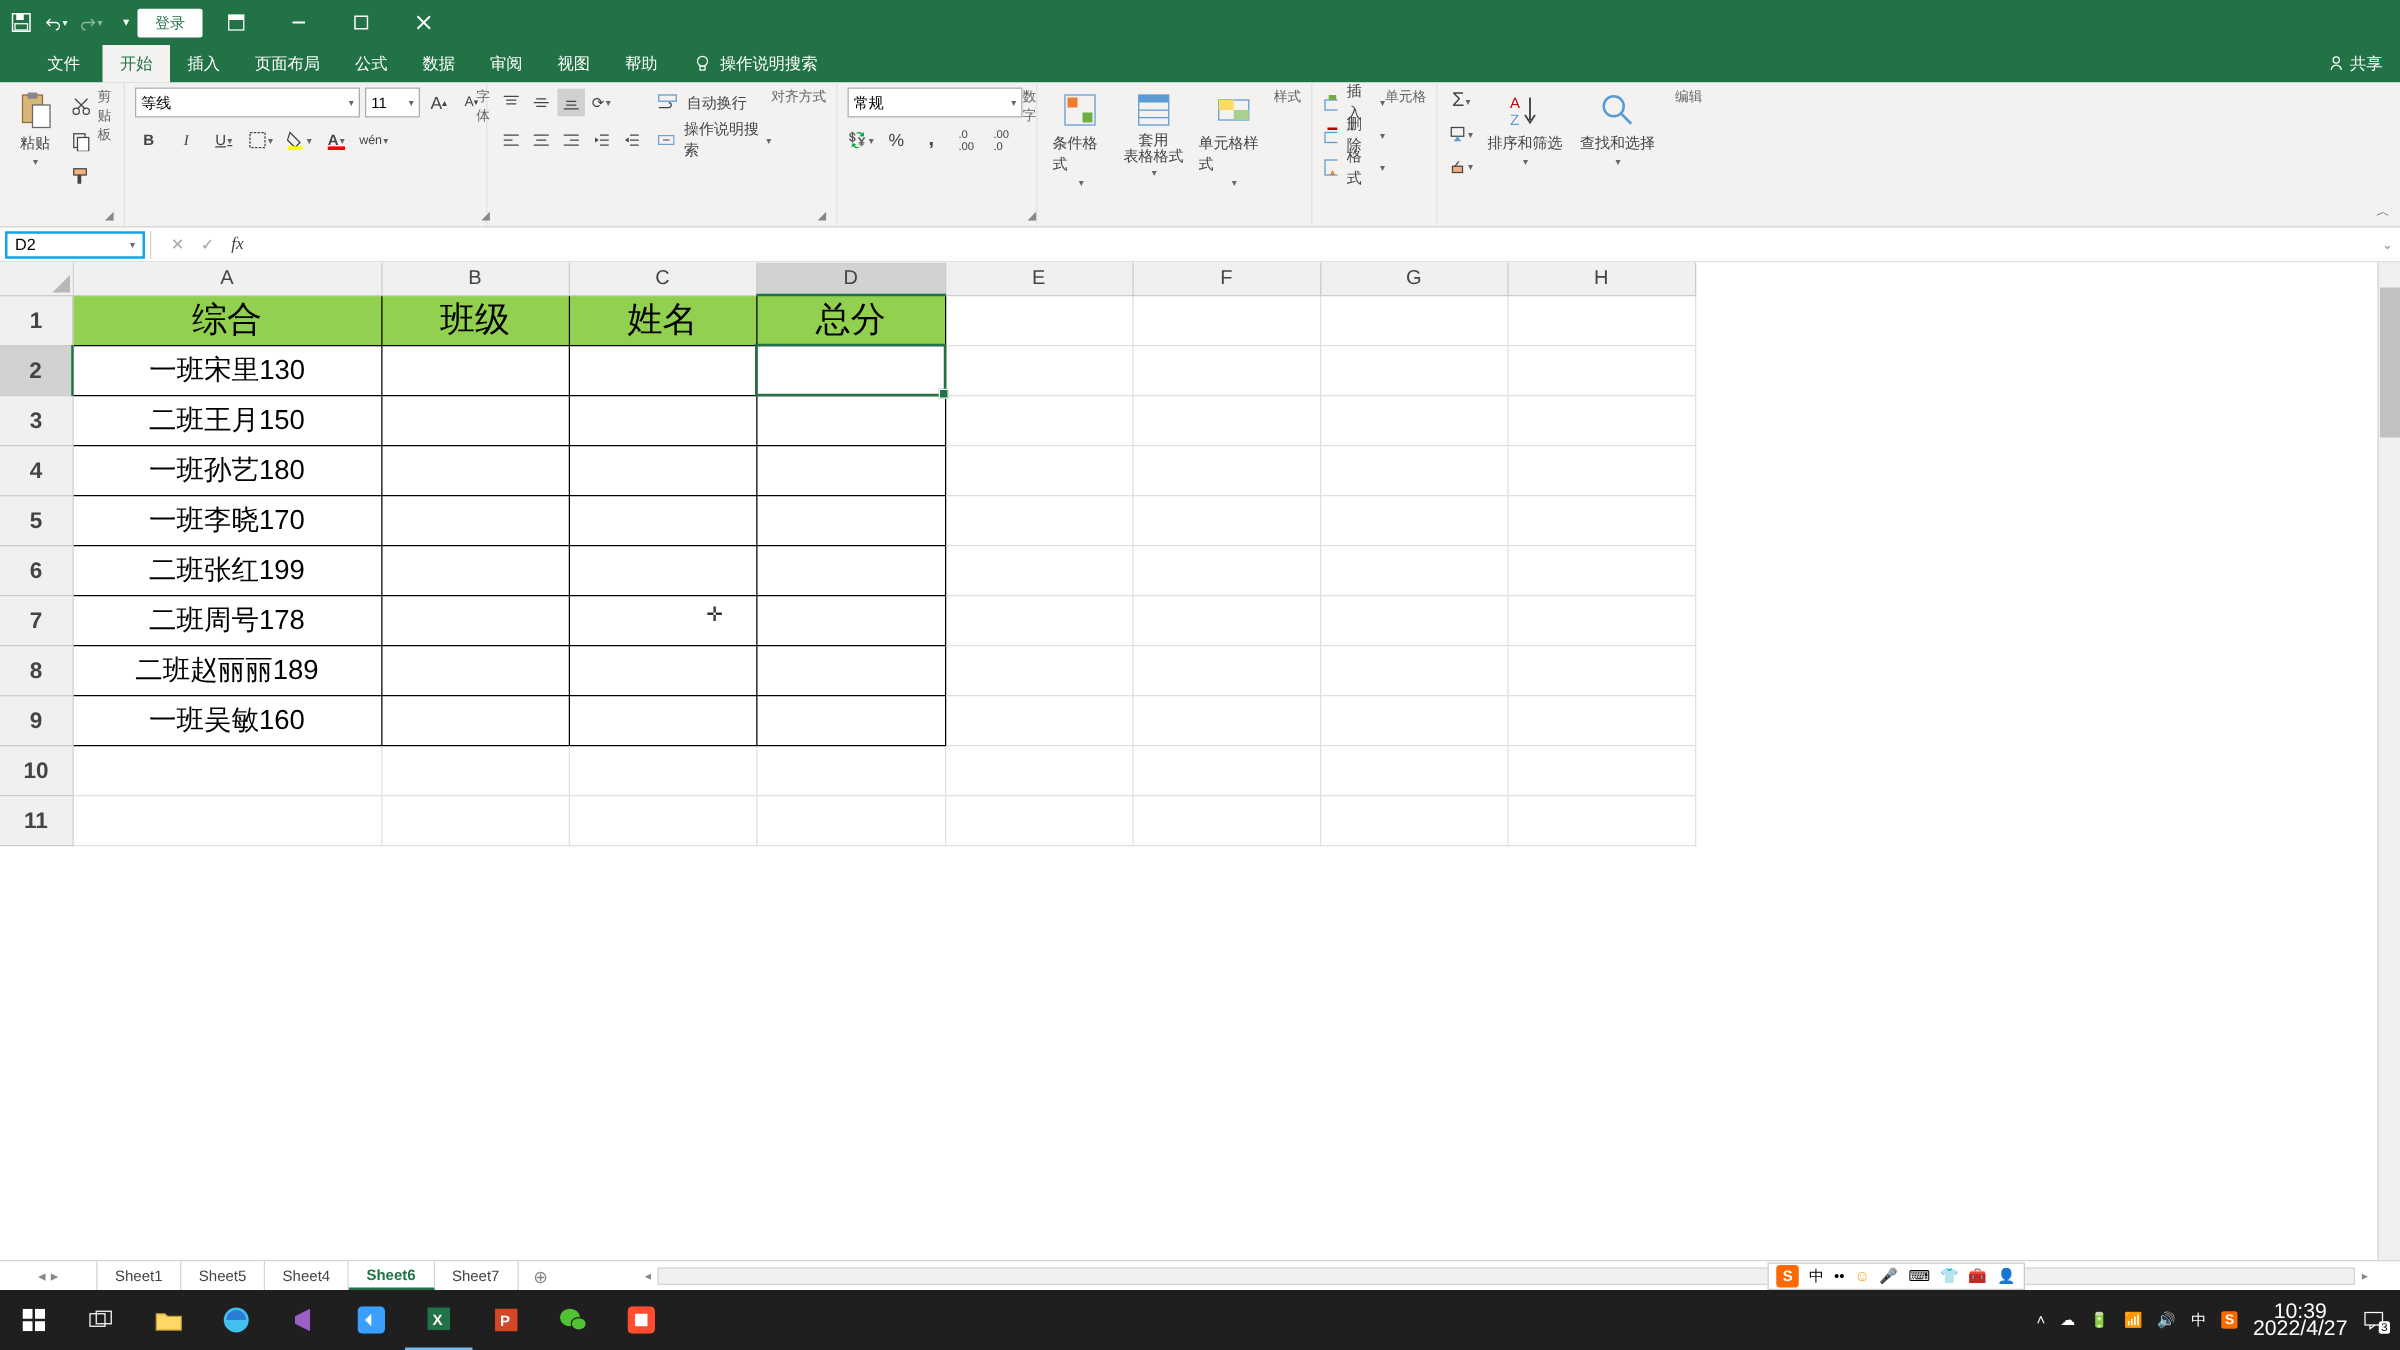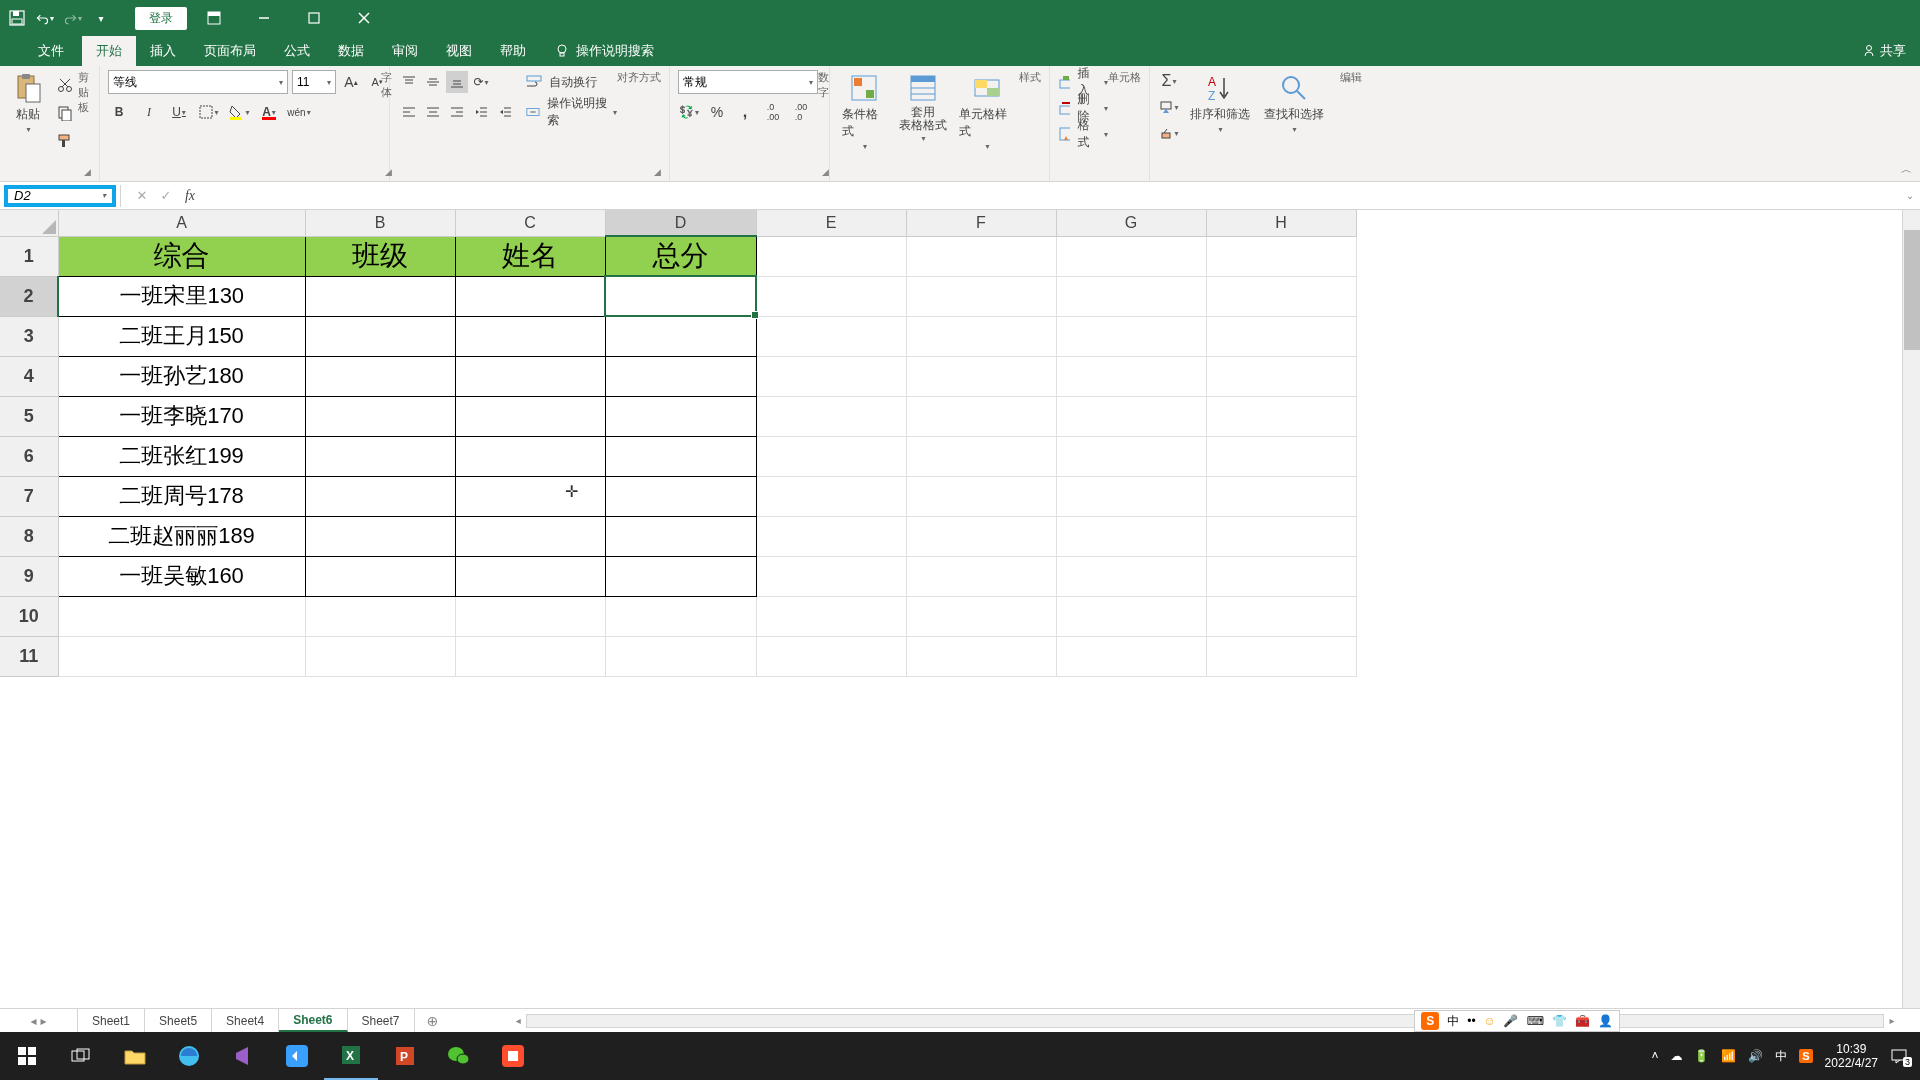--- a/index.html
+++ b/index.html
@@ -3,21 +3,21 @@
 <meta charset="utf-8">
 <style>
 * { margin: 0; padding: 0; box-sizing: border-box; font-family: "Microsoft YaHei", sans-serif; }
 body { background: #fff; overflow: hidden; width: 1920px; height: 1080px; position: relative; }
 
 
 .titlebar { height: 36px; background: #217346; display: flex; align-items: center; color: #fff; font-size: 12px; }
 .titlebar .qat { display: flex; align-items: center; padding-left: 8px; gap: 10px; }
 .titlebar .qat .icon { width: 18px; height: 18px; display: inline-flex; align-items: center; justify-content: center; }
 .titlebar .title { flex: 1; text-align: center; font-size: 13px; }
-.titlebar .actions { display: flex; align-items: center; gap: 4px; padding-right: 4px; margin-left: 25px; }
+.titlebar .actions { display: flex; align-items: center; gap: 4px; padding-right: 4px; }
 .titlebar .login-btn { background: #fff; color: #217346; padding: 3px 14px; font-size: 12px; border-radius: 2px; }
 .titlebar .winbtn { width: 46px; height: 36px; display: inline-flex; align-items: center; justify-content: center; }
 
 
 .ribbon-tabs { height: 30px; background: #217346; display: flex; align-items: flex-end; color: #fff; font-size: 13px; padding-left: 20px; }
 .ribbon-tabs .tab { padding: 6px 14px; cursor: pointer; }
 .ribbon-tabs .tab.file { padding: 6px 18px; }
 .ribbon-tabs .tab.active { background: #f3f2f1; color: #217346; }
 .ribbon-tabs .tellme { display: flex; align-items: center; gap: 6px; padding: 6px 14px; }
 .ribbon-tabs .share { margin-left: auto; padding: 6px 14px; display: flex; align-items: center; gap: 4px; }
@@ -33,21 +33,21 @@
 .small-row { display: flex; align-items: center; gap: 2px; height: 24px; }
 .small-btn { width: 22px; height: 22px; display: inline-flex; align-items: center; justify-content: center; font-size: 12px; color: #444; }
 .dropdown-arrow { font-size: 8px; color: #666; margin-left: 1px; }
 .font-select { width: 180px; height: 24px; border: 1px solid #ababab; background: #fff; font-size: 12px; padding: 0 4px; display: flex; align-items: center; justify-content: space-between; }
 .size-select { width: 44px; height: 24px; border: 1px solid #ababab; background: #fff; font-size: 12px; padding: 0 4px; display: flex; align-items: center; justify-content: space-between; }
 .num-select { width: 140px; height: 24px; border: 1px solid #ababab; background: #fff; font-size: 12px; padding: 0 4px; display: flex; align-items: center; justify-content: space-between; }
 .collapse-ribbon { position: absolute; right: 8px; bottom: 4px; font-size: 11px; color: #666; }
 
 
 .formula-bar-row { height: 28px; border-bottom: 1px solid #d4d4d4; display: flex; align-items: center; background: #fff; }
-.name-box { width: 112px; height: 22px; border: 4px solid #0ea5e9; background: #fff; margin: 0 4px; display: flex; align-items: center; padding: 0 6px; font-size: 13px; justify-content: space-between; font-style: italic; }
+.name-box { width: 112px; height: 22px; border: 2px solid #0ea5e9; background: #fff; margin: 0 4px; display: flex; align-items: center; padding: 0 6px; font-size: 13px; justify-content: space-between; }
 .fb-btn { width: 24px; height: 22px; display: inline-flex; align-items: center; justify-content: center; color: #aaa; font-size: 13px; }
 .fx-label { font-style: italic; font-family: serif; font-size: 14px; color: #444; }
 .formula-input { flex: 1; height: 22px; border: none; outline: none; padding: 0 4px; font-size: 13px; }
 .fb-expand { width: 20px; color: #888; text-align: center; font-size: 10px; }
 
 
 .grid-wrap { position: absolute; top: 210px; left: 0; right: 18px; bottom: 72px; overflow: hidden; background: #fff; }
 .grid-table { border-collapse: collapse; }
 .corner { width: 58px; height: 26px; background: #f0f0f0; border-right: 1px solid #ccc; border-bottom: 1px solid #ccc; position: relative; }
 .corner::after { content: ""; position: absolute; right: 2px; bottom: 2px; width: 0; height: 0; border-right: 14px solid #b7b7b7; border-top: 14px solid transparent; }
@@ -78,21 +78,21 @@
 .status-bar .spacer { flex: 1; }
 .view-btn { width: 28px; height: 20px; border: 1px solid #c0c0c0; display: inline-flex; align-items: center; justify-content: center; font-size: 10px; }
 .view-btn.active { background: #d0d0d0; }
 .zoom-slider { width: 120px; height: 4px; background: #c0c0c0; position: relative; margin: 0 6px; }
 .zoom-slider .knob { width: 8px; height: 14px; background: #888; position: absolute; left: 56px; top: -5px; }
 
 
 .taskbar { position: absolute; left: 0; right: 0; bottom: 0; height: 48px; background: #1f1f1f; display: flex; align-items: center; }
 .taskbar .tb-btn { width: 54px; height: 48px; display: inline-flex; align-items: center; justify-content: center; color: #fff; font-size: 18px; }
 .taskbar .tray { margin-left: auto; display: flex; align-items: center; color: #fff; font-size: 12px; gap: 12px; padding-right: 12px; }
-.taskbar .clock { text-align: center; font-size: 12px; line-height: 14px; }
+.taskbar .clock { text-align: center; font-size: 17px; line-height: 14px; }
 
 
 .cursor-plus { position: absolute; top: 482px; left: 565px; font-size: 16px; color: #333; pointer-events: none; }
 
 svg { display: block; }
 </style>
 </head>
 <body>
 
 <div class="titlebar">

